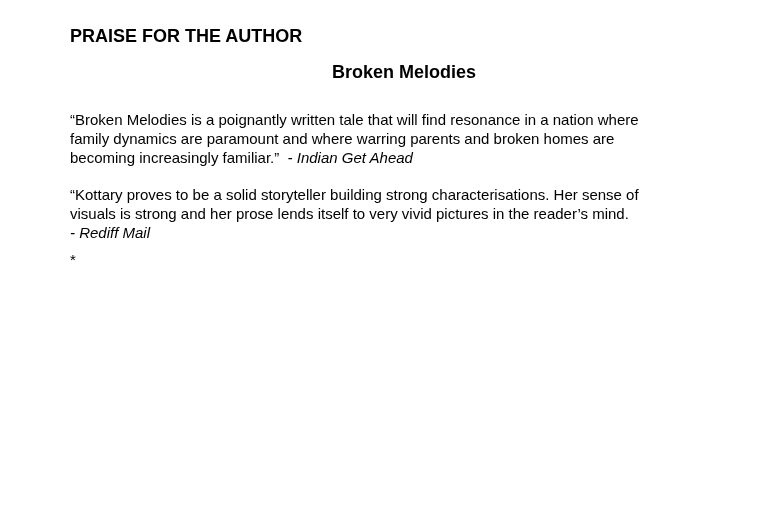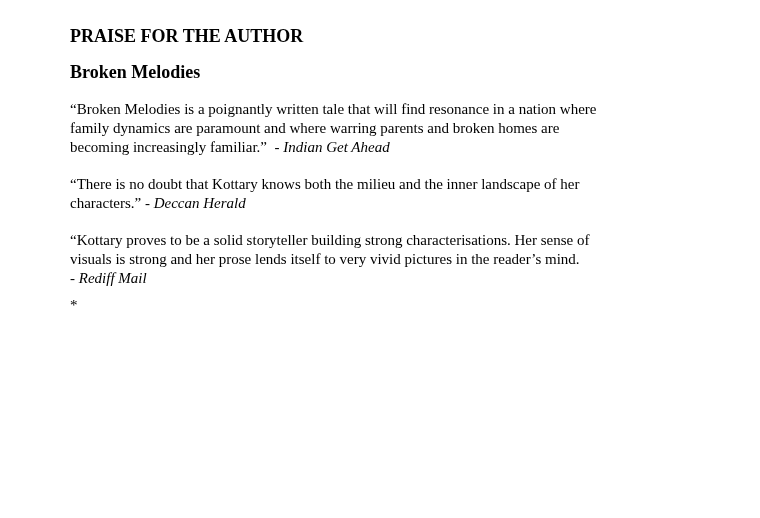--- a/index.html
+++ b/index.html
@@ -6,21 +6,21 @@
     margin: 0;
     padding: 0;
     background: #ffffff;
   }
   .page {
     position: relative;
     width: 760px;
     height: 518px;
     background: #ffffff;
     color: #000000;
-    font-family: Liberation Serif, serif;
+    font-family: Liberation Sans, sans-serif;
     overflow: hidden;
   }
   .content {
     position: absolute;
     left: 70px;
     top: 26px;
     width: 668px;
   }
   .section-heading {
     font-size: 18px;
@@ -28,28 +28,29 @@
     line-height: 21px;
     margin: 0;
     white-space: pre;
   }
   .book-title {
     font-size: 18px;
     font-weight: bold;
     line-height: 21px;
     margin: 15px 0 0 0;
     white-space: pre;
+    text-align: center;
   }
   p.quote {
     font-size: 15px;
     line-height: 19px;
     margin: 18px 0 0 0;
   }
   p.quote.first {
-    margin-top: 17px;
+    margin-top: 27px;
   }
   .qt {
     white-space: pre;
   }
   .attr {
     font-style: italic;
     white-space: pre;
   }
   .footnote {
     font-size: 15px;
@@ -66,22 +67,20 @@
     <h1 class="section-heading">PRAISE FOR THE AUTHOR</h1>
 
     <h2 class="book-title">Broken Melodies</h2>
 
     <p class="quote first"><span class="qt">“Broken Melodies is a poignantly written tale that will find resonance in a nation where
 family dynamics are paramount and where warring parents and broken homes are
 becoming increasingly familiar.”  </span><span class="attr">- Indian Get Ahead</span></p>
 
 
 
-    <p class="quote"><span class="qt">“There is no doubt that Kottary knows both the milieu and the inner landscape of her
-characters.” </span><span class="attr">- Deccan Herald</span></p>
 
     <p class="quote"><span class="qt">“Kottary proves to be a solid storyteller building strong characterisations. Her sense of
 visuals is strong and her prose lends itself to very vivid pictures in the reader’s mind.
 </span><span class="attr">- Rediff Mail</span></p>
 
 
     <p class="footnote">*</p>
 
   </div>
 </div>

